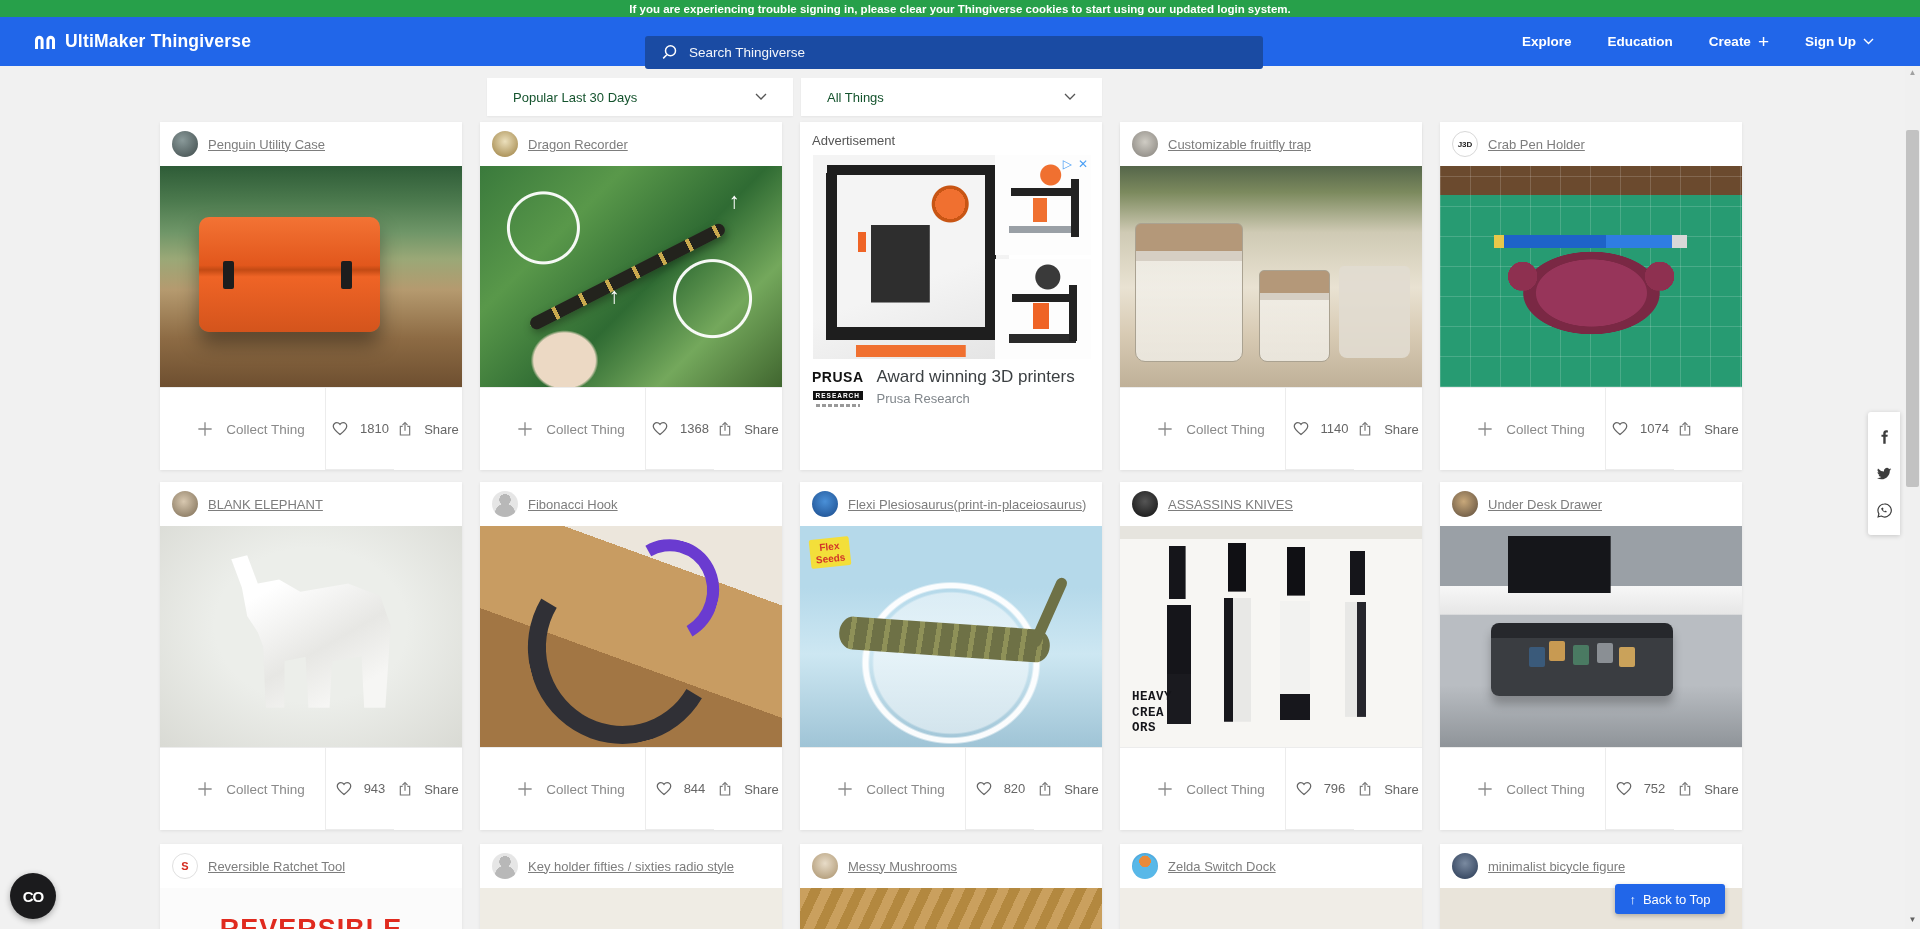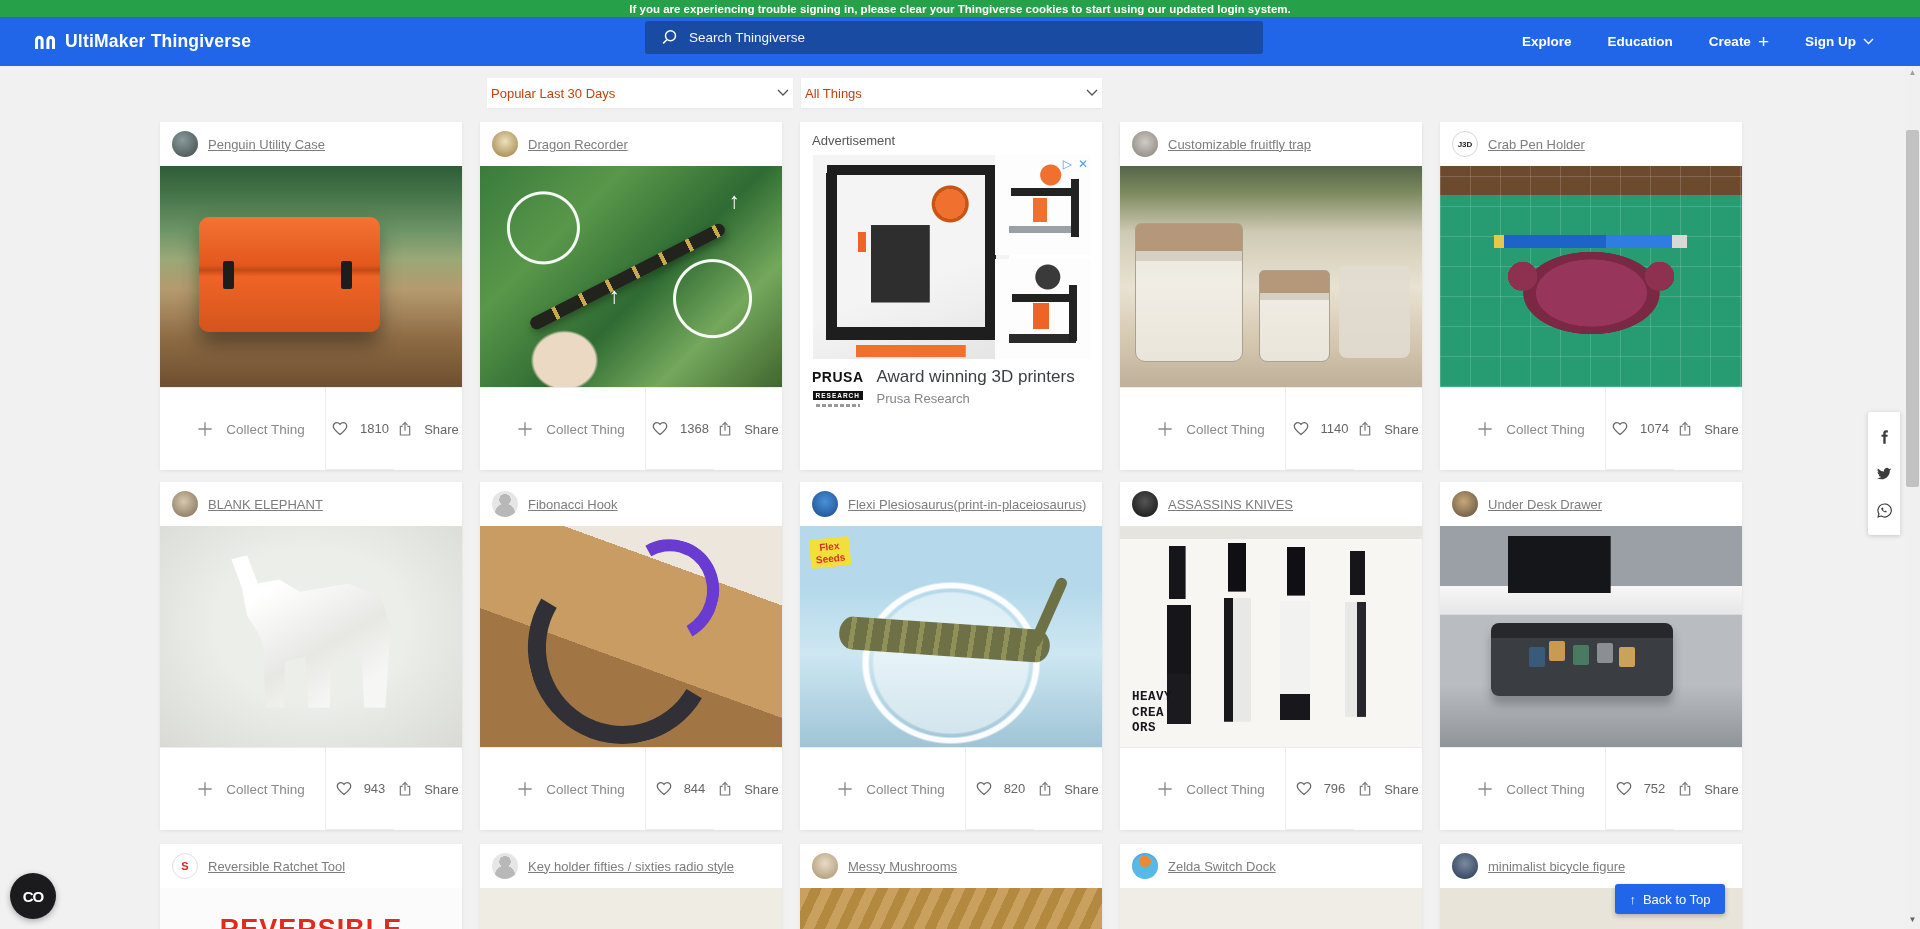--- a/index.html
+++ b/index.html
@@ -9,31 +9,31 @@
   
   .banner { position:absolute; top:0; left:0; width:1920px; height:17px; background:#27a04a;
     color:#fff; font-size:11.5px; font-weight:700; display:flex; align-items:center; justify-content:center; }
 
   
   .header { position:absolute; top:17px; left:0; width:1920px; height:49px; background:#2166e9; }
   .brand { position:absolute; left:34px; top:0; height:49px; display:flex; align-items:center; gap:9px; cursor:pointer; }
   .brand-mark { display:flex; }
   .brand-mark svg { display:block; }
   .brand-text { color:#fff; font-size:17.5px; font-weight:700; letter-spacing:.2px; }
-  .search { position:absolute; left:645px; top:4px; width:618px; height:33px; background:#1a4ba3;
+  .search { position:absolute; left:645px; top:19px; width:618px; height:33px; background:#1a4ba3;
     border-radius:3px; display:flex; align-items:center; padding:0 16px; gap:11px; }
   .search input { flex:1; background:transparent; border:none; outline:none; color:#fff; font-size:13.5px; font-family:"Liberation Sans",sans-serif; }
   .search input::placeholder { color:#fff; opacity:.95; }
   .nav { position:absolute; right:46px; top:0; height:49px; display:flex; align-items:center; gap:36px; }
   .nav-item { color:#fff; font-size:13.5px; font-weight:600; display:flex; align-items:center; gap:7px; cursor:pointer; white-space:nowrap; }
   .nav-plus { font-size:19px; font-weight:300; line-height:1; }
 
   
-  .filter-box { position:absolute; top:78px; height:30px; background:#fff; display:flex; align-items:center;
-    justify-content:space-between; padding:0 4px; font-size:13px; color:#c2410c; cursor:pointer;
+  .filter-box { position:absolute; top:78px; height:38px; background:#fff; display:flex; align-items:center;
+    justify-content:space-between; padding:0 26px; font-size:13px; color:#14532d; cursor:pointer;
     box-shadow:0 1px 2px rgba(0,0,0,.05); }
   .filter-sort { left:487px; width:306px; }
   .filter-category { left:801px; width:301px; }
   .filter-filterby { left:1120px; width:302px;margin-top:48px; }
 
   
   .grid { position:absolute; left:160px; top:0; width:1584px; height:929px; }
   .row { position:absolute; left:0; display:flex; gap:18px; }
   .row-0 { top:122px; } .row-1 { top:482px; } .row-2 { top:844px; }
   .card { width:302px; height:348px; background:#fff; box-shadow:0 1px 3px rgba(0,0,0,.08); }

